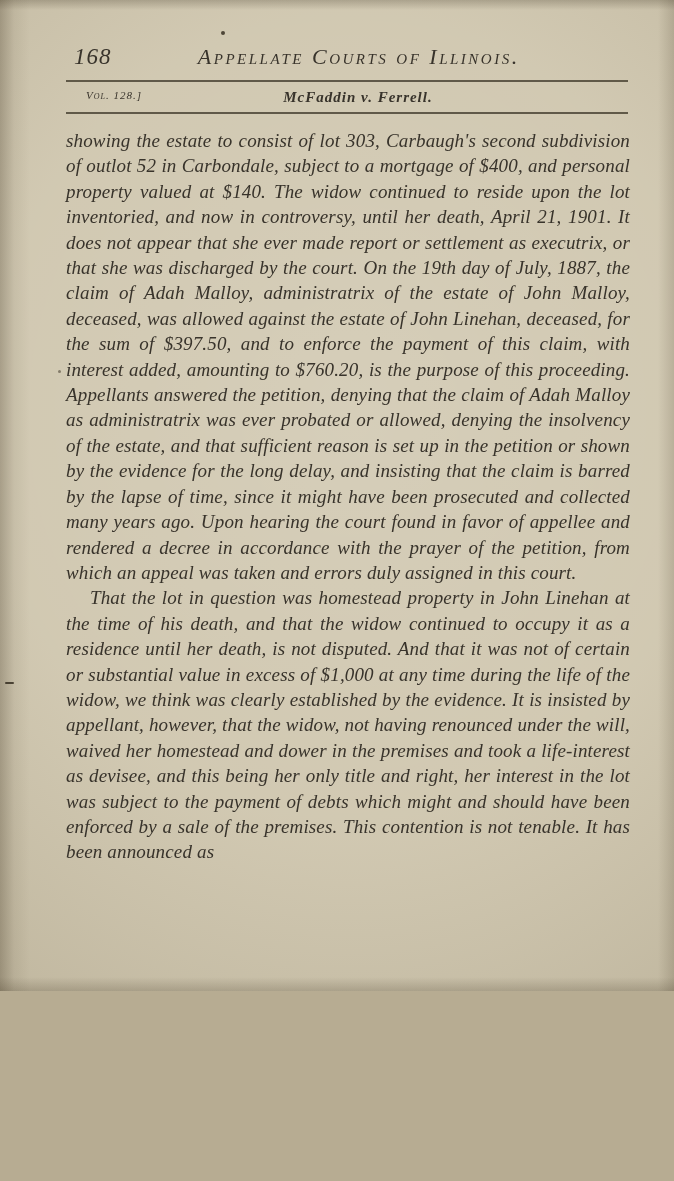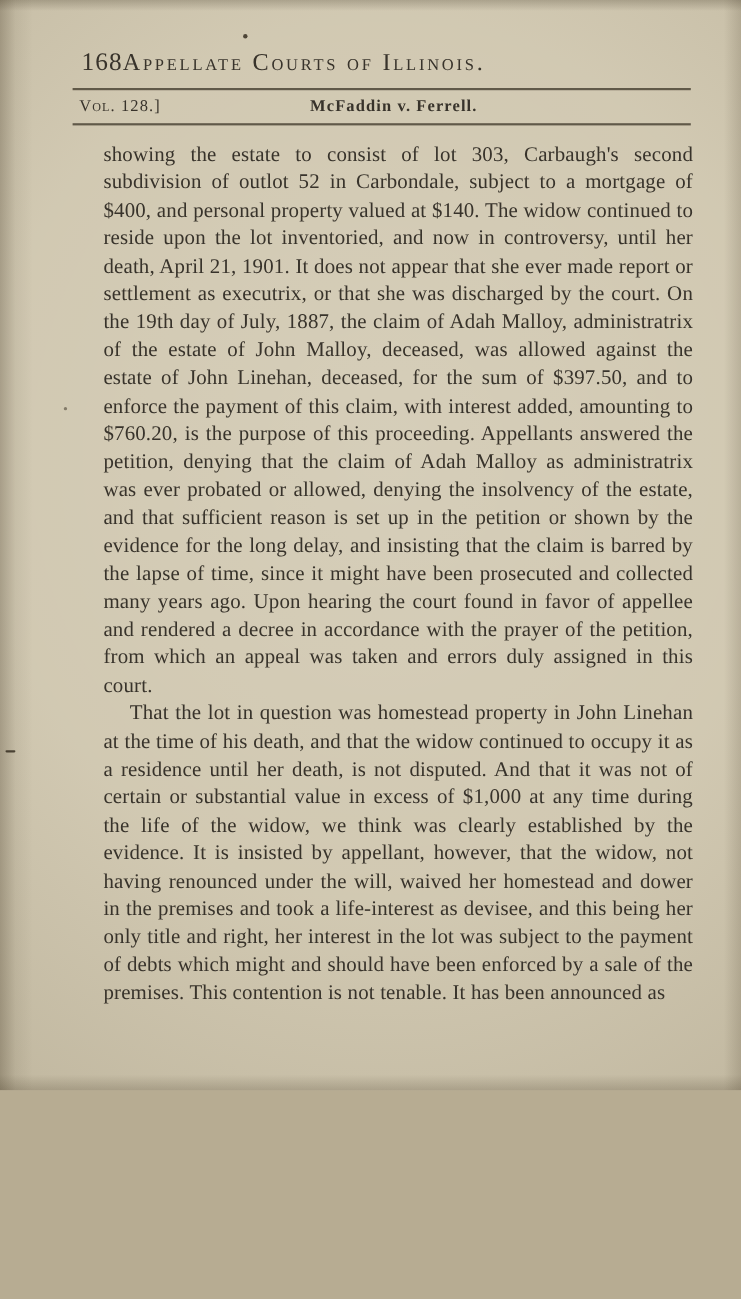--- a/index.html
+++ b/index.html
@@ -20,72 +20,73 @@
     color:var(--ink);
     background:
       radial-gradient(ellipse 120% 90% at 52% 42%, rgba(255,255,255,0.14) 0%, rgba(255,255,255,0.05) 45%, rgba(70,58,36,0.10) 78%, rgba(60,48,28,0.28) 100%),
       linear-gradient(to right, rgba(60,48,28,0.30) 0px, rgba(60,48,28,0.08) 14px, rgba(0,0,0,0) 30px),
       linear-gradient(to bottom, rgba(50,40,22,0.25) 0px, rgba(0,0,0,0) 10px),
       linear-gradient(to left, rgba(60,48,28,0.18) 0px, rgba(0,0,0,0) 16px),
       linear-gradient(to top, rgba(60,48,28,0.22) 0px, rgba(0,0,0,0) 14px),
       var(--paper);
     box-sizing:border-box;
     padding:44px 44px 0 66px;
+    font-style:italic;
   }
   .page-header{
     position:relative;
     display:flex;
     align-items:baseline;
     padding:0 4px 0 8px;
     margin-bottom:10px;
   }
   .page-num{
     font-size:23px;
     letter-spacing:1px;
   }
   .running-title{
     flex:1;
+    text-align:center;
     font-variant:small-caps;
     font-size:22px;
     letter-spacing:2.5px;
     padding-right:20px;
   }
   .rule{
     height:0;
     border-top:2px solid var(--rule);
     opacity:.85;
   }
   .rule-top{margin:0 2px 0 0;}
   .rule-bottom{margin:0 2px 0 0;}
   .subheader{
     position:relative;
     text-align:center;
     font-size:15px;
     padding:7px 0 6px 0;
   }
   .volume{
     position:absolute;
-    left:6px;top:7px;
+    left:20px;top:7px;
     font-variant:small-caps;
-    font-size:15px;
+    font-size:11px;
     letter-spacing:1px;
   }
   .case-name{
     font-weight:bold;
     letter-spacing:1px;
     font-size:15px;
     margin-left:20px;
   }
   .page-body{
     margin-top:14px;
     font-size:19px;
     line-height:25.4px;
     text-align:justify;
     letter-spacing:0.15px;
-    margin-left:28px;
   }
   .page-body p{
     margin:0;
     text-indent:0;
   }
   .page-body p.indent{
     text-indent:24px;
   }
   .speck{
     position:absolute;

